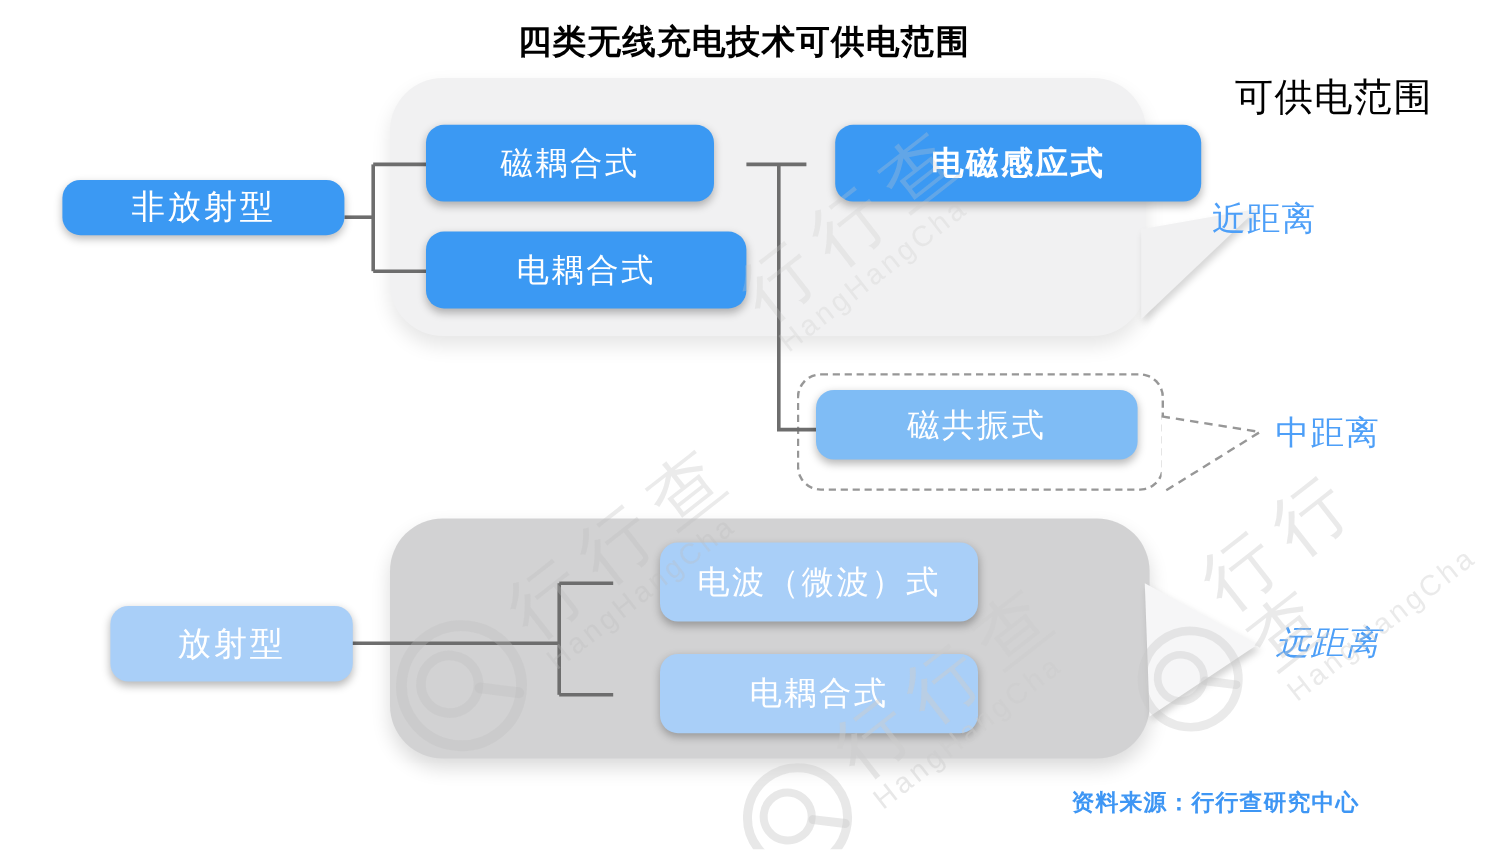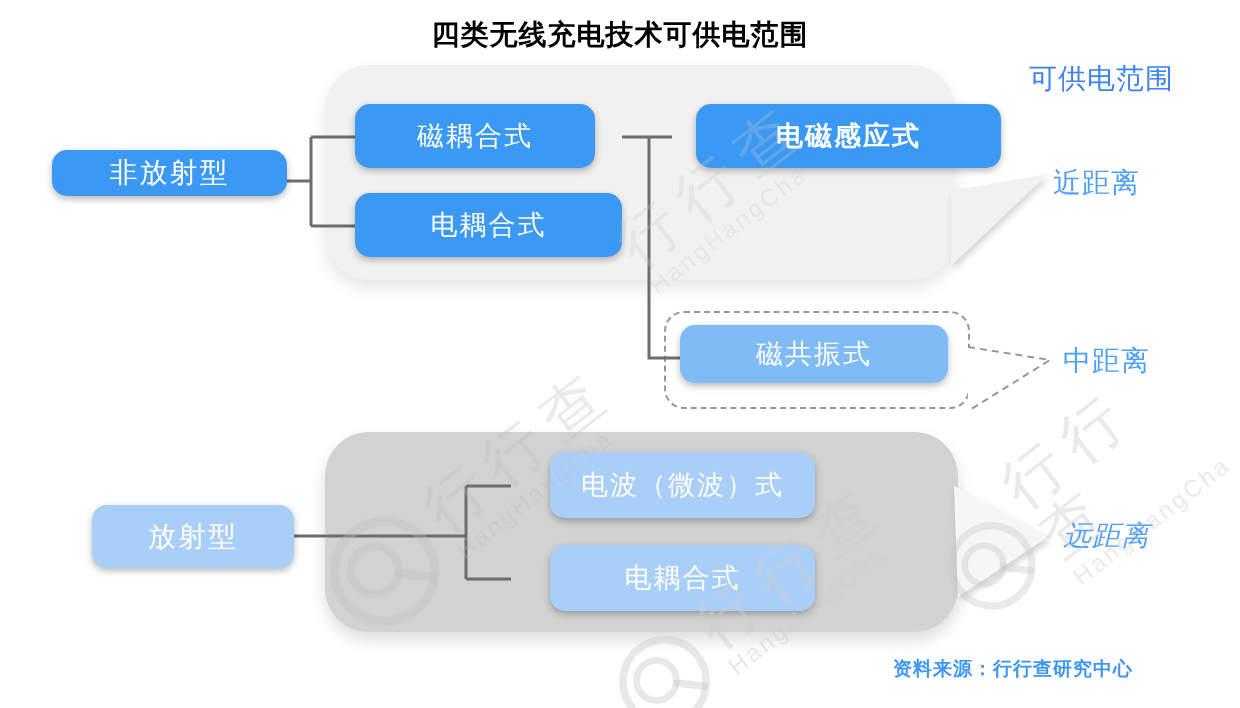--- a/index.html
+++ b/index.html
@@ -9,26 +9,26 @@
   }
 
   
   .page-title {
     position:absolute; left:0; top:16px; width:1240px; box-sizing:border-box;
     text-align:center;
     font-size:28px; font-weight:bold; color:#000; letter-spacing:1px; z-index:12;
   }
   .legend-heading {
     position:absolute; left:1029px; top:60px;
-    font-size:28px; color:#3b82f6; letter-spacing:1px; z-index:12;
+    font-size:32px; color:#000000; letter-spacing:1px; z-index:12;
   }
   .range-label {
     position:absolute; font-size:28px; color:#4D9FF8; letter-spacing:1px; z-index:12;
   }
-  #label-near { left:1053px; top:164px;text-align:right; }
+  #label-near { left:1010px; top:164px;text-align:right; }
   #label-mid  { left:1063px; top:342px; }
   #label-far  { left:1063px; top:517px;font-style:italic; }
   .source-line {
     position:absolute; left:893px; top:656px;
     font-size:19px; font-weight:bold; color:#3E96F4; letter-spacing:1px; z-index:12;
   }
 
   
   .group { position:absolute; z-index:1; }
   #top-container {

